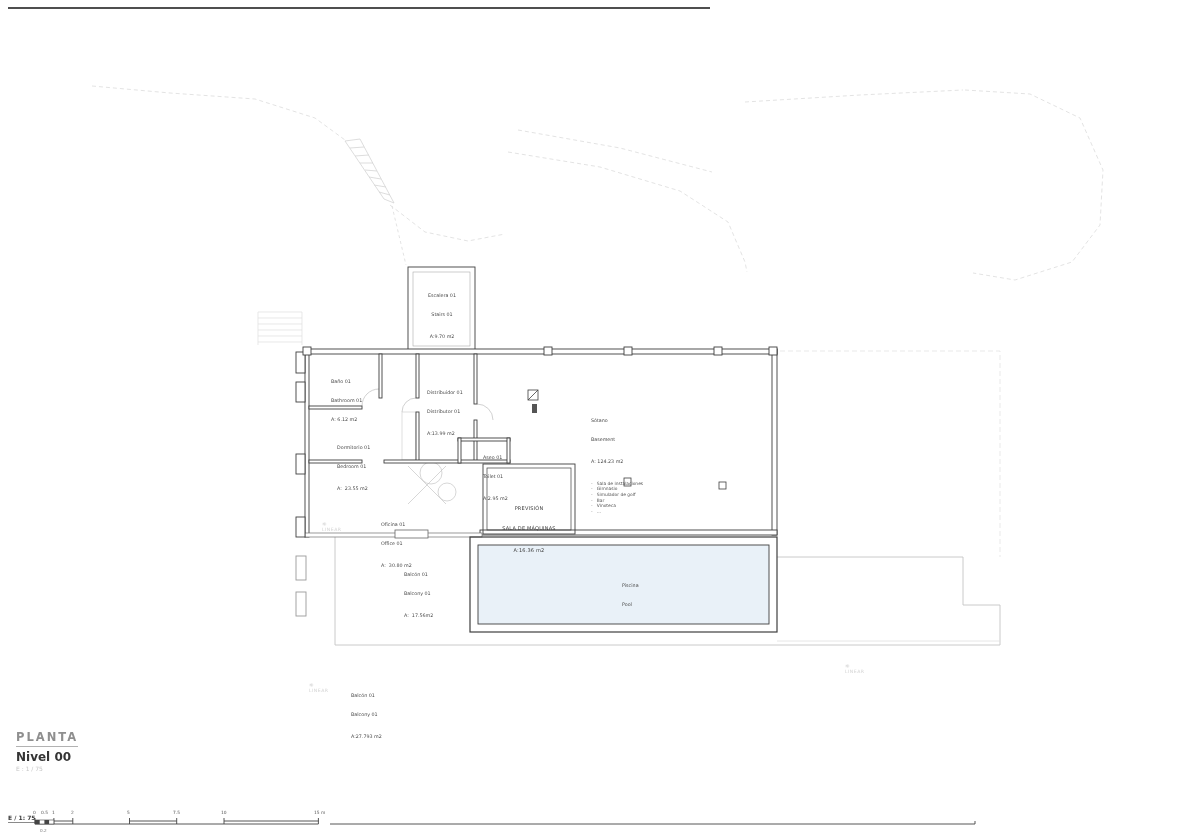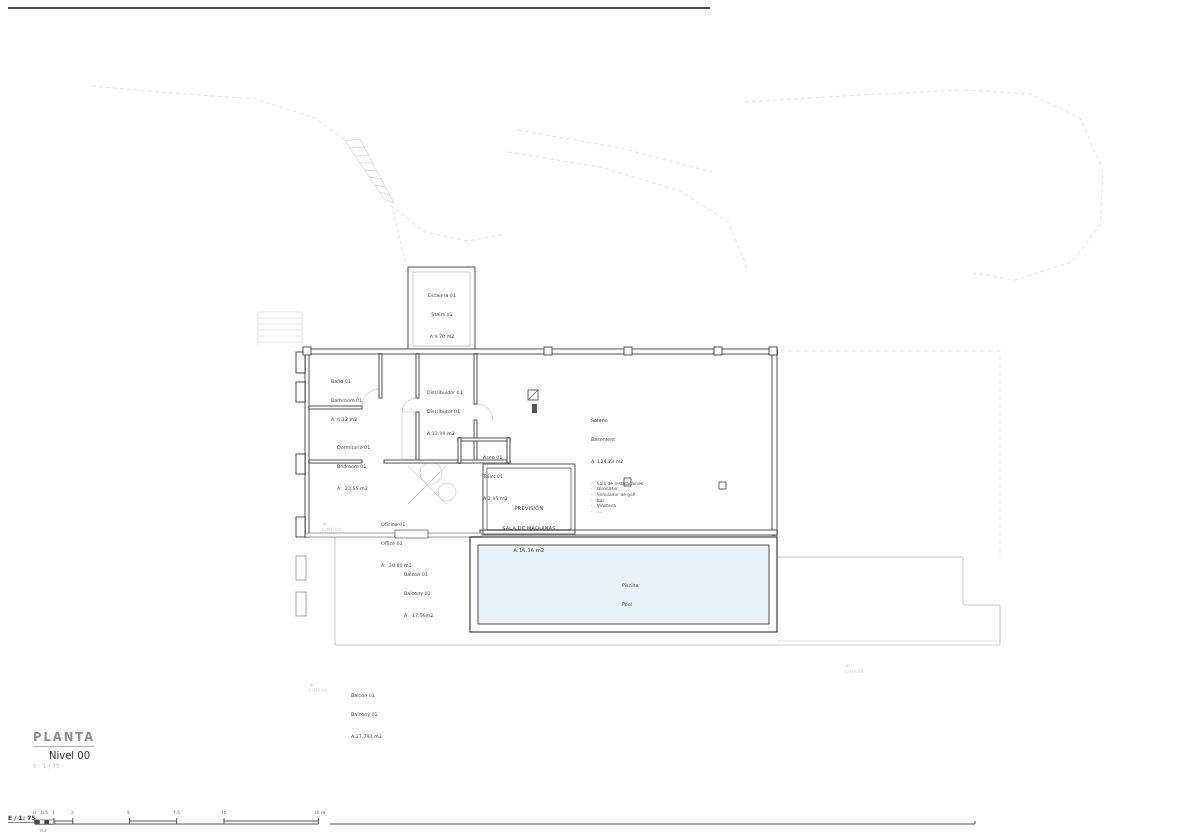--- a/index.html
+++ b/index.html
@@ -16,24 +16,24 @@
   .lbl{position:absolute;font-size:4.8px;line-height:1.3;color:#4a4a4a;white-space:pre;}
   .lbl .area{margin-top:3px;}
   .centered{text-align:center;}
   .mach{font-size:5px;letter-spacing:.2px;color:#3d3d3d;}
   .uses{margin-top:3px;font-size:4.4px;color:#555;}
   .uses div{white-space:pre;}
   
   .wm{position:absolute;font-size:4.6px;color:#d2d2d2;letter-spacing:.5px;white-space:pre;}
   .wm .glyph{font-size:5.5px;color:#cfcfcf;}
   
-  .titleblock{left:33px;top:726px;}
+  .titleblock{left:16px;top:726px;}
   .tb-title{font-size:11.5px;font-weight:600;letter-spacing:2px;color:#8f8f8f;
     display:inline-block;border-bottom:1px solid #b2b2b2;padding-bottom:2px;}
-  .tb-level{font-size:10px;font-weight:400;color:#353535;margin-top:3px;margin-left:16px;}
+  .tb-level{font-size:12px;font-weight:700;color:#353535;margin-top:3px;}
   .tb-scale{font-size:6px;color:#c6c6c6;margin-top:1px;}
   
   .scalebar{left:0;top:808px;width:1010px;height:32px;}
   .sb-label{position:absolute;left:8px;top:6px;font-size:6px;font-weight:700;color:#3a3a3a;
     border-bottom:1px solid #8a8a8a;padding-bottom:1px;}
   .sb-tick{position:absolute;top:2px;font-size:4.4px;color:#555;}
   .sb-sub{position:absolute;font-size:4.2px;color:#777;}
 </style>
 </head>
 <body>

